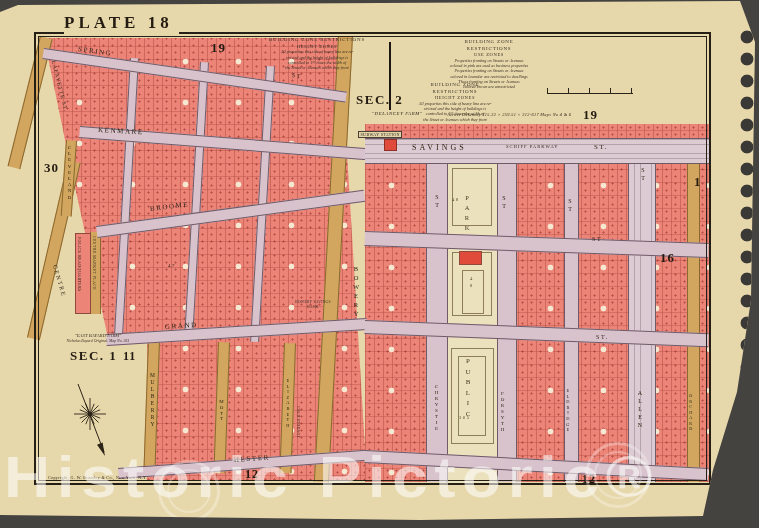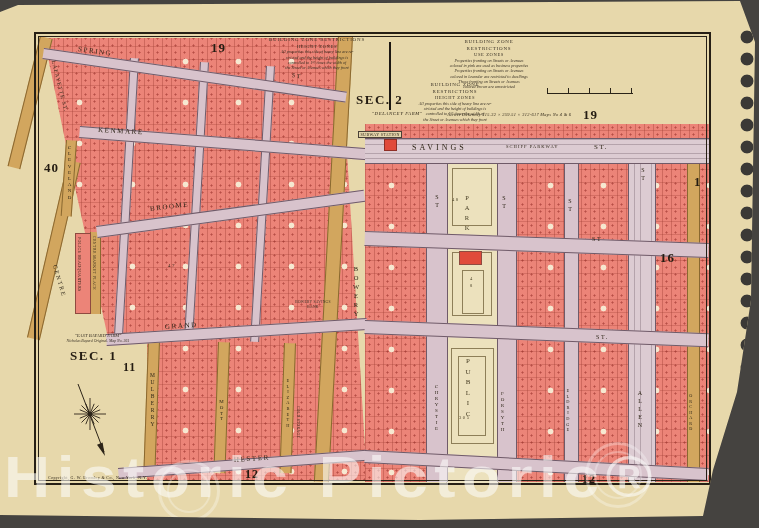--- a/index.html
+++ b/index.html
@@ -104,26 +104,27 @@
     <div class="sh" style="left:365px;top:450px;width:344px;height:11px;transform:rotate(3deg);"></div>
 
     <div class="bldg" style="left:75px;top:233px;width:14px;height:79px;background:#ec8478;"></div>
 
     <div class="abs" style="left:384px;top:139px;width:11px;height:10px;background:#e04a3a;border:0.8px solid #8f2f26;"></div>
 
     <div class="secline" style="left:389px;top:42px;width:1.6px;height:68px;"></div>
 
     <div class="frame"></div>
 
+    <div class="abs" style="left:64px;top:13px;font-size:17px;font-weight:bold;letter-spacing:4px;color:#241c12;background:#e7d8ab;padding:0 6px 2px 0;">PLATE 18</div>
     <div class="num" style="left:211px;top:41px;">19</div>
     <div class="num" style="left:583px;top:108px;">19</div>
-    <div class="num" style="left:44px;top:161px;">40</div>
+    <div class="num" style="left:44px;top:161px;">30</div>
     <div class="num" style="left:694px;top:175px;">1</div>
     <div class="num" style="left:660px;top:251px;">16</div>
-    <div class="num" style="left:123px;top:361px;font-size:12px;">11</div>
+    <div class="num" style="left:123px;top:350px;font-size:12px;">11</div>
     <div class="num" style="left:245px;top:468px;font-size:12px;">12</div>
     <div class="num" style="left:582px;top:473px;font-size:12px;">12</div>
     <div class="sec" style="left:356px;top:92px;">SEC. 2</div>
     <div class="sec" style="left:70px;top:348px;">SEC. 1</div>
 
     <div class="scalebar"></div>
 
     <div class="note" style="left:268px;top:37px;width:98px;">
       <div class="t1">BUILDING ZONE RESTRICTIONS</div>
       <div class="t2">HEIGHT ZONES</div>

